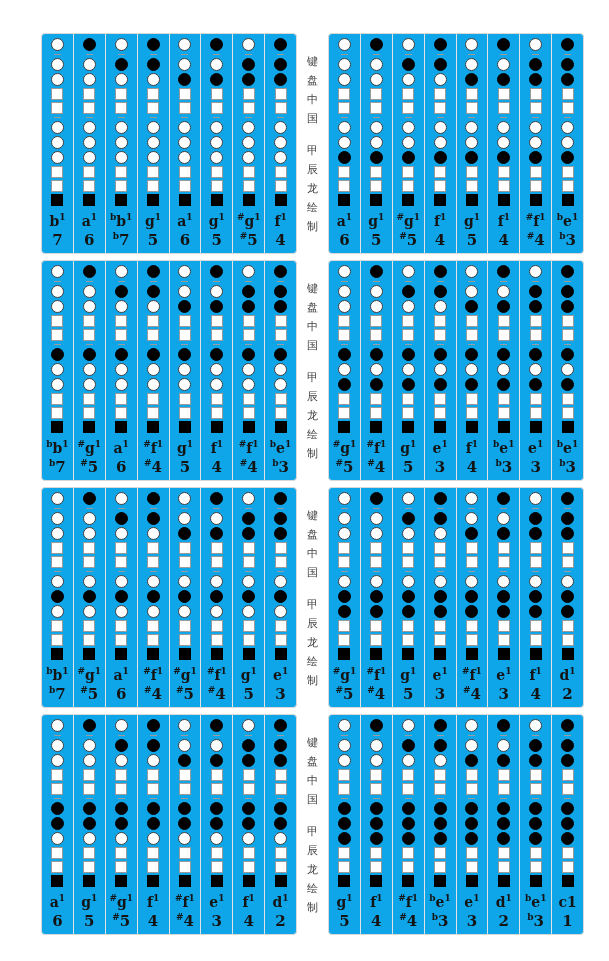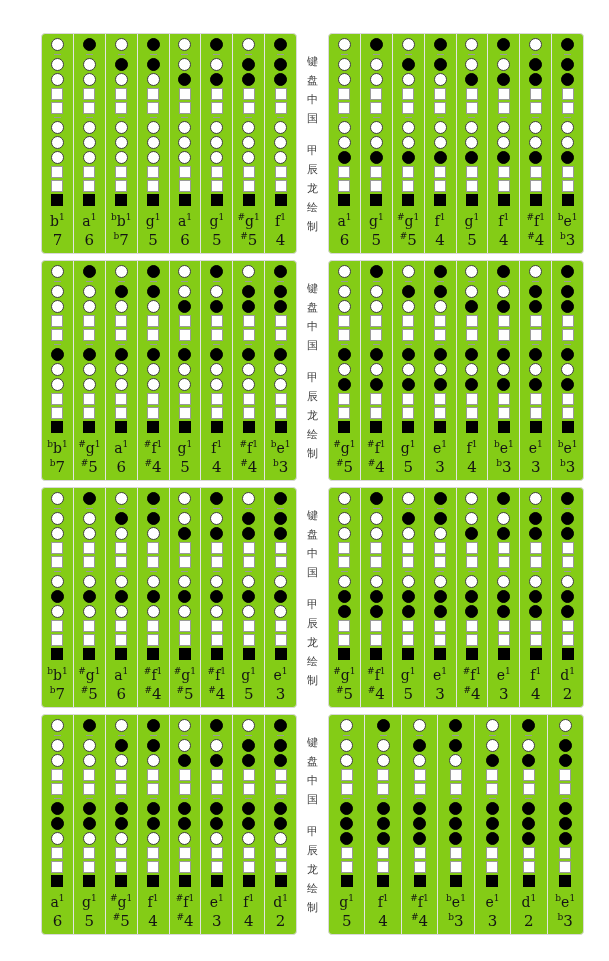--- a/index.html
+++ b/index.html
@@ -1,20 +1,20 @@
 <!DOCTYPE html>
 <html style="--background: #ffffff; --panel-border: #d9d9d9; --cell-divider: #e3e3e3; --circle-stroke: #3f3f3f; --square-stroke: #9a9a9a; --fill: #000000; --dash: #9a9a9a; --label: #141414; --watermark-text: #3c3c3c;"><head>
 <meta charset="utf-8">
 <style>
   html,body{margin:0;padding:0;background:#fff;}
   .sheet{width:609px;height:961px;background:var(--background,#fff);box-sizing:border-box;
          padding:33px 0 0 41px;font-family:"DejaVu Serif","Liberation Serif",serif;}
   .row{display:flex;align-items:center;margin-bottom:6px;}
   .panel{width:256px;height:221px;box-sizing:border-box;border:1px solid var(--panel-border,#d9d9d9);
-         border-radius:4px;display:flex;overflow:hidden;background:#84cc16;}
+         border-radius:4px;display:flex;overflow:hidden;background:#0ea5e9;font-weight:bold;}
   .cell{flex:1 1 0;display:flex;flex-direction:column;align-items:center;padding-top:3px;box-sizing:border-box;}
   .cell + .cell{border-left:1px solid var(--cell-divider,#e3e3e3);}
   .hole{display:block;box-sizing:border-box;flex:0 0 auto;}
   .circle{width:13px;height:13px;border:1px solid var(--circle-stroke,#3f3f3f);border-radius:50%;
           background:#fff;margin:1px 0;}
   .circle.filled{background:var(--fill,#000);border-color:var(--fill,#000);}
   .square{width:12px;height:12px;border:1px solid var(--square-stroke,#9a9a9a);background:#fff;margin:1px 0;}
   .square.solid{background:var(--fill,#000);border-color:var(--fill,#000);}
   .dash{width:7px;height:1px;background:var(--dash,#9a9a9a);margin:2px 0;flex:0 0 auto;}
   .note{margin-top:7px;font-size:14px;color:var(--label,#141414);line-height:1;white-space:nowrap;}
@@ -1175,15 +1175,32 @@
           <span class="dash"></span>
           <span class="hole circle filled"></span>
           <span class="hole circle filled"></span>
           <span class="hole circle filled"></span>
           <span class="hole square"></span>
           <span class="hole square"></span>
           <span class="hole square solid"></span>
           <span class="note"><sup class="acc">b</sup><span class="base">e</span><sup class="oct">1</sup></span>
           <span class="num"><sup class="acc">b</sup><span class="base">3</span></span>
         </div>
+        <div class="cell">
+          <span class="hole circle filled"></span>
+          <span class="dash"></span>
+          <span class="hole circle filled"></span>
+          <span class="hole circle filled"></span>
+          <span class="hole square"></span>
+          <span class="hole square"></span>
+          <span class="dash"></span>
+          <span class="hole circle filled"></span>
+          <span class="hole circle filled"></span>
+          <span class="hole circle filled"></span>
+          <span class="hole square"></span>
+          <span class="hole square"></span>
+          <span class="hole square solid"></span>
+          <span class="note"><span class="base">c1</span></span>
+          <span class="num"><span class="base">1</span></span>
+        </div>
       </section>
     </div>
   </main>
 
 </body></html>

